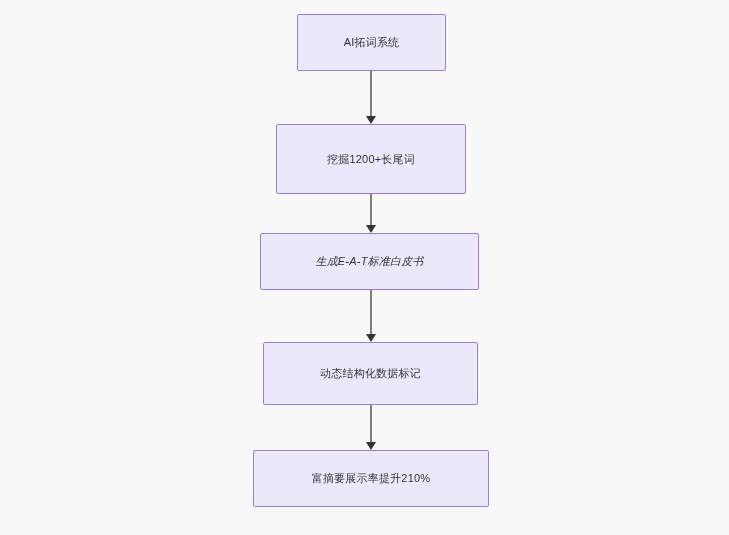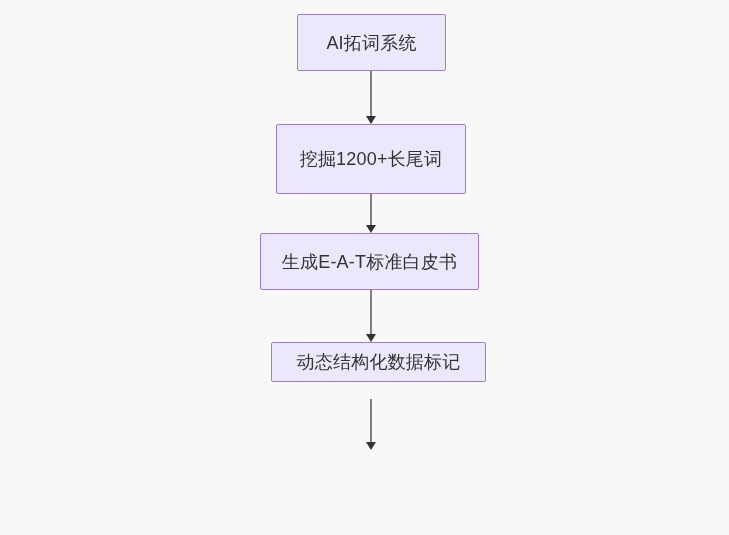--- a/index.html
+++ b/index.html
@@ -21,21 +21,21 @@
   .node {
     position: absolute;
     box-sizing: border-box;
     background: #ece8fc;
     border: 1px solid #9f7bd4;
     border-radius: 2px;
     display: flex;
     align-items: center;
     justify-content: center;
     color: #333333;
-    font-size: 18px;
+    font-size: 11px;
     line-height: 1;
     letter-spacing: 0.2px;
     white-space: nowrap;
   }
   .node-label {
     display: block;
   }
   .edge {
     position: absolute;
     width: 0;
@@ -83,22 +83,25 @@
   </div>
 
   <div class="node" style="left:297px; top:14px; width:149px; height:57px;">
     <span class="node-label">AI拓词系统</span>
   </div>
 
   <div class="node" style="left:276px; top:124px; width:190px; height:70px;">
     <span class="node-label">挖掘1200+长尾词</span>
   </div>
 
-  <div class="node" style="left:260px; top:233px; width:219px; height:57px;">
+  <div class="node" style="left:260px; top:233px; width:219px; height:57px;font-style:italic;">
     <span class="node-label">生成E-A-T标准白皮书</span>
   </div>
 
-  <div class="node" style="left:263px; top:342px; width:215px; height:40px;margin-left:8px;">
+  <div class="node" style="left:263px; top:342px; width:215px; height:63px;">
     <span class="node-label">动态结构化数据标记</span>
   </div>
 
+  <div class="node" style="left:253px; top:450px; width:236px; height:57px;">
+    <span class="node-label">富摘要展示率提升210%</span>
+  </div>
 
 </div>
 
 </body></html>

